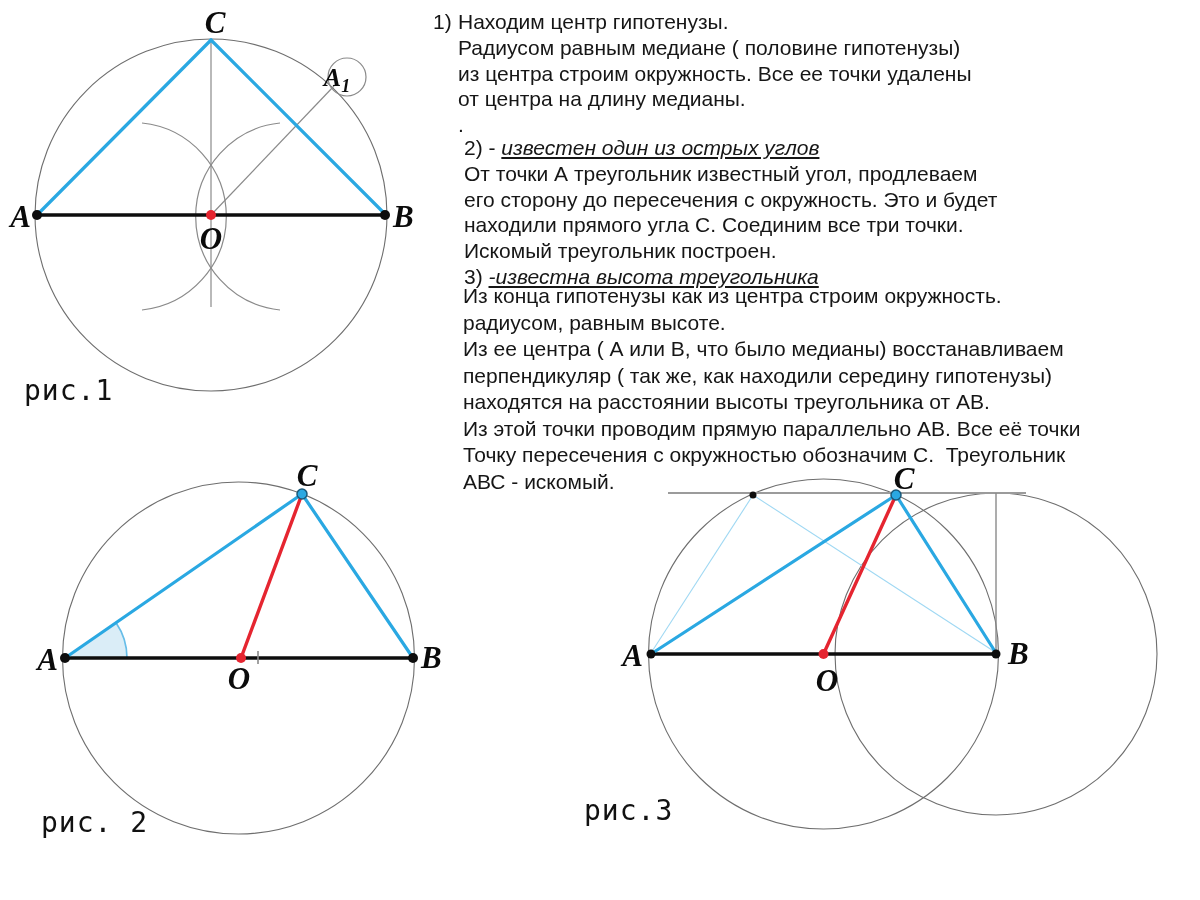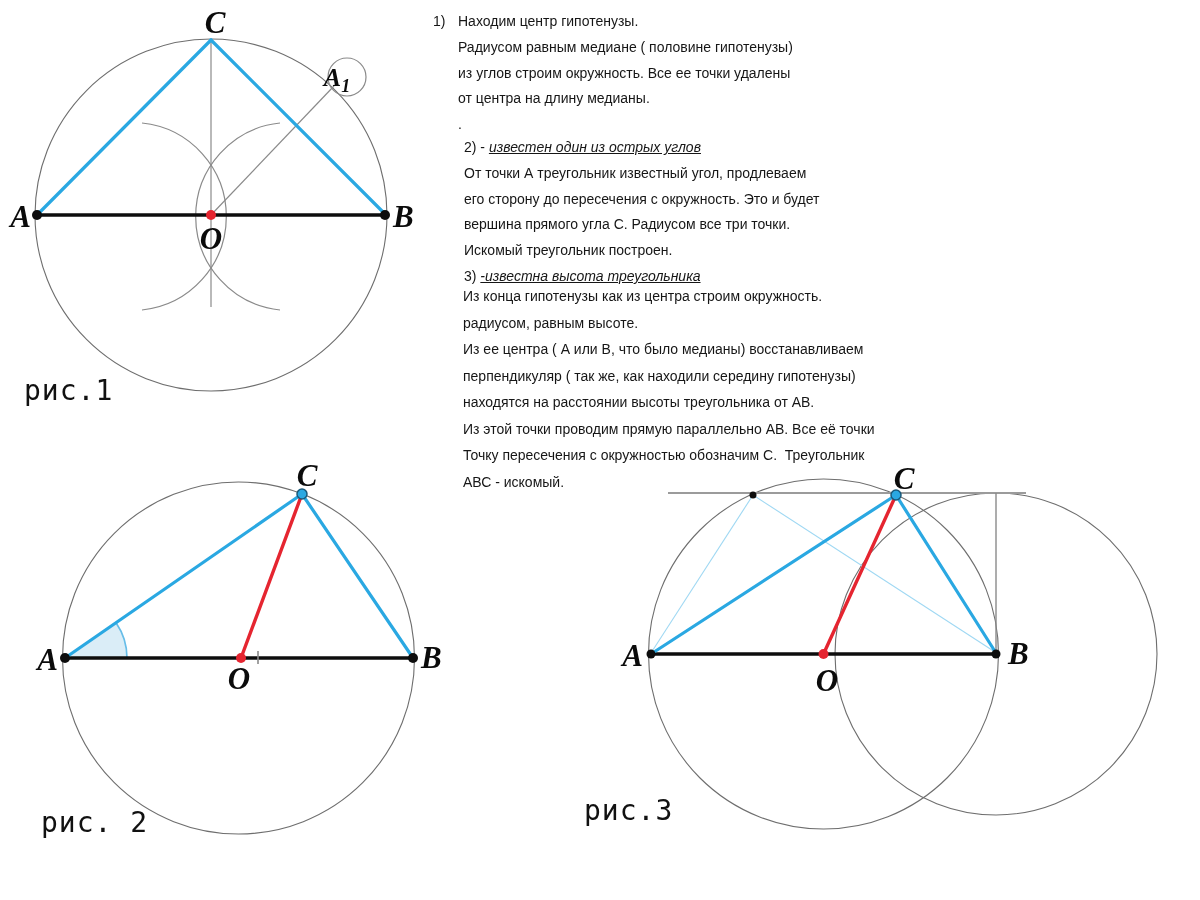--- a/index.html
+++ b/index.html
@@ -1,20 +1,20 @@
 <!DOCTYPE html>
 <html><head>
 <meta charset="utf-8">
 <style>
   html,body{margin:0;padding:0;}
   body{width:1200px;height:900px;background:#ffffff;position:relative;overflow:hidden;
        font-family:"Liberation Sans",sans-serif;color:#1a1a1a;}
   #stage{position:absolute;left:0;top:0;width:1200px;height:900px;}
   svg{position:absolute;left:0;top:0;}
-  .textcol{position:absolute;font-size:14px;color:#161616;}
+  .textcol{position:absolute;font-size:21px;color:#161616;}
   #block1{left:433px;top:9px;line-height:25.8px;width:580px;}
   #block2{left:464px;top:135px;line-height:25.8px;width:600px;}
   #block3{left:440px;top:283px;line-height:26.5px;width:600px;margin-left:23px;}
   .tl{white-space:pre;}
   .ind{padding-left:25px;}
   .mk{display:inline-block;width:25px;}
   .head{font-style:italic;text-decoration:underline;}
   .figcap{font-family:"DejaVu Sans Mono",monospace;font-size:28px;fill:#111111;letter-spacing:1px;}
   .vlabel{font-family:"Liberation Serif",serif;font-style:italic;font-weight:bold;font-size:31px;fill:#0b0b0b;}
   .vlabel-small{font-family:"Liberation Serif",serif;font-style:italic;font-weight:bold;font-size:26px;fill:#0b0b0b;}
@@ -110,30 +110,30 @@
       <text class="vlabel" x="1008" y="664" text-anchor="start">B</text>
       <text class="vlabel" x="904" y="489" text-anchor="middle">C</text>
       <text class="vlabel" x="827" y="691" text-anchor="middle">O</text>
       <text class="figcap" x="584" y="820">рис.3</text>
     </g>
   </svg>
 
   <div class="textcol" id="block1">
     <div class="tl"><span class="mk">1)</span><span>Находим центр гипотенузы.</span></div>
     <div class="tl ind">Радиусом равным медиане ( половине гипотенузы)</div>
-    <div class="tl ind">из углов строим окружность. Все ее точки удалены</div>
+    <div class="tl ind">из центра строим окружность. Все ее точки удалены</div>
     <div class="tl ind">от центра на длину медианы.</div>
     <div class="tl ind">.</div>
   </div>
 
   <div class="textcol" id="block2">
     <div class="tl"><span>2) - </span><span class="head">известен один из острых углов</span></div>
     <div class="tl">От точки А треугольник известный угол, продлеваем</div>
     <div class="tl">его сторону до пересечения с окружность. Это и будет</div>
-    <div class="tl">вершина прямого угла С. Радиусом все три точки.</div>
+    <div class="tl">находили прямого угла С. Соединим все три точки.</div>
     <div class="tl">Искомый треугольник построен.</div>
     <div class="tl"><span>3) </span><span class="head">-известна высота треугольника</span></div>
   </div>
 
   <div class="textcol" id="block3">
     <div class="tl">Из конца гипотенузы как из центра строим окружность.</div>
     <div class="tl">радиусом, равным высоте.</div>
     <div class="tl">Из ее центра ( А или В, что было медианы) восстанавливаем</div>
     <div class="tl">перпендикуляр ( так же, как находили середину гипотенузы)</div>
     <div class="tl">находятся на расстоянии высоты треугольника от АВ.</div>

